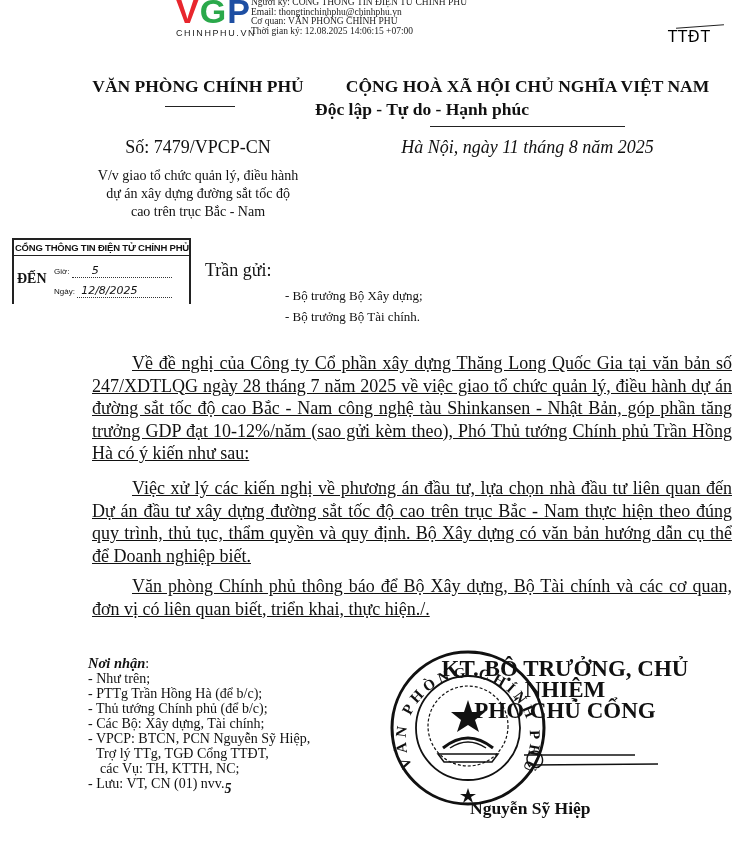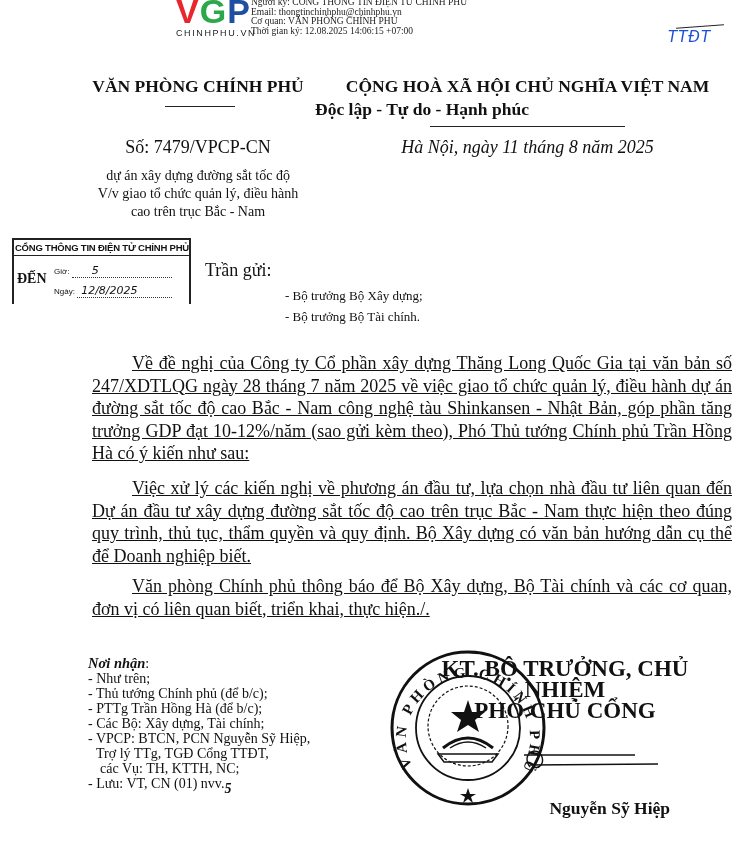--- a/index.html
+++ b/index.html
@@ -8,21 +8,21 @@
       font-family: "Liberation Serif", "DejaVu Serif", serif; color: #111;
     }
     .abs { position: absolute; }
     
     .vgp-logo { left: 176px; top: -6px; font-family: "Liberation Sans", sans-serif; font-weight: bold; font-size: 34px; letter-spacing: 1px; line-height: 34px; }
     .vgp-logo .v { color: #e8262d; }
     .vgp-logo .g { color: #2aa84a; }
     .vgp-logo .p { color: #1e4fa3; }
     .vgp-sub { left: 176px; top: 28px; font-family: "Liberation Sans", sans-serif; font-size: 9px; letter-spacing: 1.6px; color: #222; }
     .sig-info { left: 251px; top: -2px; font-size: 9.5px; line-height: 9.6px; color: #222; }
-    .handnote { left: 668px; top: 28px; font-family: "DejaVu Sans", sans-serif; font-size: 15px; font-style: italic; color: #1d4ed8; letter-spacing: 1px; }
+    .handnote { left: 668px; top: 28px; font-family: "DejaVu Sans", sans-serif; font-size: 15px; color: #000000; letter-spacing: 1px; }
     .handnote::after { content: ""; position: absolute; left: 8px; top: -2px; width: 48px; border-top: 1.3px solid #222; transform: rotate(-4deg); }
 
     .org-left { left: 88px; top: 76px; width: 220px; text-align: center; font-weight: bold; font-size: 17.5px; }
     .rule-left { left: 165px; top: 106px; width: 70px; border-top: 1px solid #222; }
     .nation { left: 330px; top: 76px; width: 395px; text-align: center; font-weight: bold; font-size: 17.5px; }
     .motto { left: 315px; top: 99px; width: 395px; font-weight: bold; font-size: 17.5px; }
     .rule-right { left: 430px; top: 126px; width: 195px; border-top: 1px solid #222; }
 
     .docnum { left: 88px; top: 137px; width: 220px; text-align: center; font-size: 18px; }
     .place-date { left: 330px; top: 137px; width: 395px; text-align: center; font-size: 18px; font-style: italic; }
@@ -46,21 +46,21 @@
     .p3 { top: 575px; }
 
     .recv-list { left: 88px; top: 656px; font-size: 14px; line-height: 15px; }
     .recv-list .head { font-weight: bold; font-style: italic; font-size: 14.5px; }
     .recv-list .item { white-space: nowrap; }
     .recv-list .indent1 { padding-left: 8px; }
     .recv-list .indent2 { padding-left: 12px; }
     .mark5 { font-style: italic; font-weight: bold; font-size: 14px; position: relative; top: 5px; }
 
     .sign-title { left: 405px; top: 658px; width: 320px; text-align: center; font-weight: bold; font-size: 23px; line-height: 21px; }
-    .signer { left: 470px; top: 798px; width: 200px; text-align: right; font-weight: bold; font-size: 17.5px; }
+    .signer { left: 470px; top: 798px; width: 200px; text-align: left; font-weight: bold; font-size: 17.5px; }
 
     .seal { left: 388px; top: 648px; width: 160px; height: 160px; }
     .sig-stroke { left: 520px; top: 745px; width: 240px; height: 30px; }
   </style>
 </head>
 <body>
 
 <div class="abs vgp-logo">
   <span class="v">V</span><span class="g">G</span><span class="p">P</span>
 </div>
@@ -75,22 +75,22 @@
 
 <div class="abs org-left">VĂN PHÒNG CHÍNH PHỦ</div>
 <div class="abs rule-left"></div>
 <div class="abs nation">CỘNG HOÀ XÃ HỘI CHỦ NGHĨA VIỆT NAM</div>
 <div class="abs motto">Độc lập - Tự do - Hạnh phúc</div>
 <div class="abs rule-right"></div>
 
 <div class="abs docnum">Số: 7479/VPCP-CN</div>
 <div class="abs place-date">Hà Nội, ngày 11 tháng 8 năm 2025</div>
 <div class="abs subject">
+  <div>V/v giao tổ chức quản lý, điều hành</div>
   <div>dự án xây dựng đường sắt tốc độ</div>
-  <div>V/v giao tổ chức quản lý, điều hành</div>
   <div>cao trên trục Bắc - Nam</div>
 </div>
 
 <div class="abs recv-stamp">
   <div class="recv-title">CỔNG THÔNG TIN ĐIỆN TỬ CHÍNH PHỦ</div>
   <div class="recv-den">ĐẾN</div>
   <div class="recv-row" style="top:24px;">
     <span>Giờ:</span>
     <span class="dots" style="width:100px;"><span class="val" style="padding-left:20px;">5</span></span>
   </div>
@@ -112,22 +112,22 @@
 <div class="abs body-text p2">
     <p>Việc xử lý các kiến nghị về phương án đầu tư, lựa chọn nhà đầu tư liên quan đến Dự án đầu tư xây dựng đường sắt tốc độ cao trên trục Bắc - Nam thực hiện theo đúng quy trình, thủ tục, thẩm quyền và quy định. Bộ Xây dựng có văn bản hướng dẫn cụ thể để Doanh nghiệp biết.</p>
   </div>
 <div class="abs body-text p3">
     <p>Văn phòng Chính phủ thông báo để Bộ Xây dựng, Bộ Tài chính và các cơ quan, đơn vị có liên quan biết, triển khai, thực hiện./.</p>
   </div>
 
 <div class="abs recv-list">
   <div><span class="head">Nơi nhận</span>:</div>
   <div class="item">- Như trên;</div>
+  <div class="item">- PTTg Trần Hồng Hà (để b/c);</div>
   <div class="item">- Thủ tướng Chính phủ (để b/c);</div>
-  <div class="item">- PTTg Trần Hồng Hà (để b/c);</div>
   <div class="item">- Các Bộ: Xây dựng, Tài chính;</div>
   <div class="item">- VPCP: BTCN, PCN Nguyễn Sỹ Hiệp,</div>
   <div class="item indent1">Trợ lý TTg, TGĐ Cổng TTĐT,</div>
   <div class="item indent2">các Vụ: TH, KTTH, NC;</div>
   <div class="item"><span>- Lưu: VT, CN (01) nvv.</span><span class="mark5">5</span></div>
 </div>
 
 <svg class="abs seal" viewBox="0 0 160 160">
   <defs>
     <path id="sealArc" d="M 30 128 A 62 62 0 1 1 130 128"></path>

